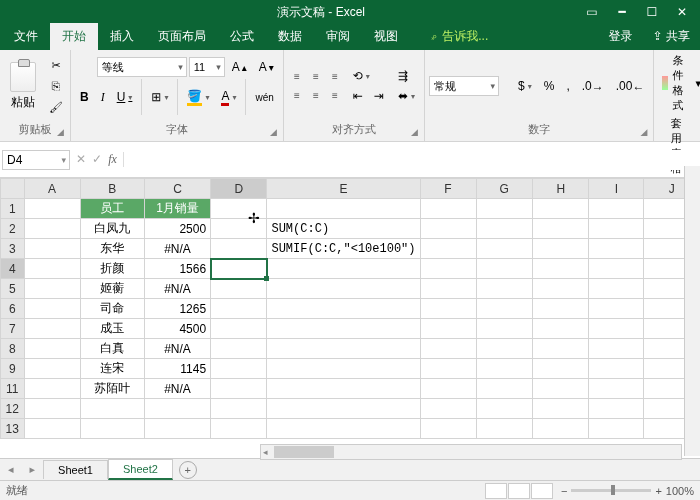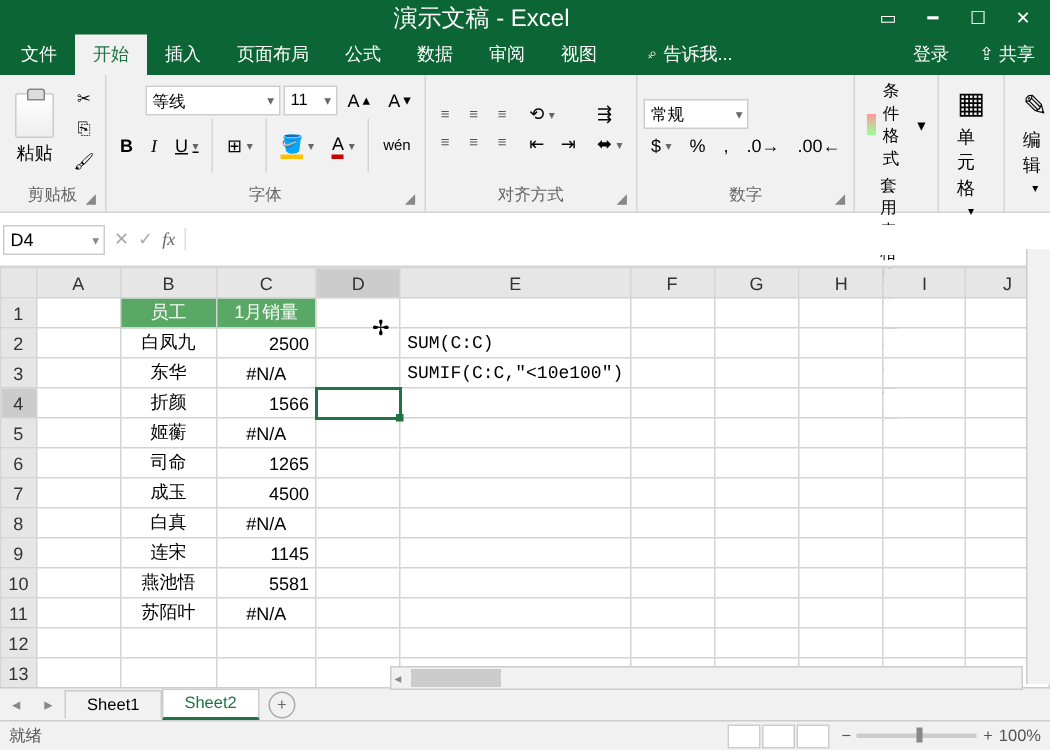--- a/index.html
+++ b/index.html
@@ -1,24 +1,24 @@
 <!DOCTYPE html>
 <html><head>
 <meta charset="utf-8">
 <style>
 * { margin: 0; padding: 0; box-sizing: border-box; font-family: "Microsoft YaHei", SimSun, sans-serif; }
 body { background: #fff; width: 700px; height: 500px; overflow: hidden; font-size: 12px; }
 .titlebar { background: #0c6535; height: 24px; display: flex; align-items: center; color: #fff; padding: 0 4px; }
-.titlebar .title { flex: 1; text-align: center; font-size: 16px; }
+.titlebar .title { flex: 1; text-align: center; font-size: 12px; }
 .titlebar .winbtns { display: flex; gap: 2px; }
 .titlebar .winbtn { width: 28px; height: 20px; display: flex; align-items: center; justify-content: center; cursor: pointer; }
 .tabs { background: #0c6535; height: 26px; display: flex; align-items: flex-end; color: #fff; padding-left: 2px; }
 .tab { padding: 5px 12px; font-size: 12px; cursor: pointer; }
 .tab.active { background: #f1f1f1; color: #217346; }
-.tab.tell { color: #ffffff; margin-left: 8px; display: flex; align-items: center; gap: 4px; }
+.tab.tell { color: #bef264; margin-left: 8px; display: flex; align-items: center; gap: 4px; }
 .tab.tell::before { content: "♀"; transform: rotate(45deg); display: inline-block; font-size: 11px; }
 .tabs .spacer { flex: 1; }
 .tab.right { padding: 5px 10px; }
 .ribbon { background: #f1f1f1; height: 92px; border-bottom: 1px solid #d4d4d4; display: flex; }
 .rgroup { border-right: 1px solid #d4d4d4; display: flex; flex-direction: column; padding: 2px 4px; }
 .rgroup .controls { flex: 1; display: flex; align-items: center; gap: 2px; }
 .rgroup .label { text-align: center; font-size: 11px; color: #666; padding: 2px 0; position: relative; }
 .rgroup .label .launcher { position: absolute; right: 2px; bottom: 2px; font-size: 9px; color: #888; cursor: pointer; }
 .clip-col { display: flex; flex-direction: column; align-items: center; gap: 2px; padding: 2px 6px; }
 .clip-icon { width: 26px; height: 30px; border: 1px solid #ccc; border-radius: 2px; background: linear-gradient(#fff,#eee); position: relative; }
@@ -30,21 +30,21 @@
 .sel { background: #fff; border: 1px solid #ccc; height: 20px; font-size: 11px; padding: 0 14px 0 4px; display: flex; align-items: center; position: relative; cursor: pointer; }
 .sel::after { content: "▾"; position: absolute; right: 3px; font-size: 9px; color: #666; }
 .btn { padding: 2px 5px; cursor: pointer; display: flex; align-items: center; gap: 2px; font-size: 12px; }
 .btn.drop::after { content: "▾"; font-size: 8px; color: #666; margin-left: 1px; }
 .btn.bold { font-weight: bold; }
 .btn.italic { font-style: italic; font-family: serif; }
 .btn.under { text-decoration: underline; }
 .vsep { width: 1px; height: 36px; background: #d4d4d4; margin: 0 2px; }
 .align-grid { display: grid; grid-template-columns: repeat(3, 18px); gap: 1px; }
 .align-grid .btn { padding: 2px; width: 18px; height: 18px; justify-content: center; font-size: 10px; color: #555; }
-.fmt-col { display: flex; flex-direction: column; gap: 2px; }
+.fmt-col { display: flex; gap: 14px; }
 .fmt-row { display: flex; gap: 2px; }
 .bigbtn { display: flex; flex-direction: column; align-items: center; justify-content: center; padding: 4px 8px; cursor: pointer; gap: 2px; }
 .bigbtn .ic { font-size: 20px; }
 .cf-row { display: flex; align-items: center; gap: 4px; font-size: 11px; padding: 1px 4px; cursor: pointer; }
 .cf-ic { width: 14px; height: 14px; }
 .namebox-row { height: 36px; display: flex; align-items: center; border-bottom: 1px solid #d4d4d4; background: #fff; }
 .namebox { width: 68px; height: 20px; border: 1px solid #ccc; margin-left: 2px; padding: 0 4px; font-size: 12px; display: flex; align-items: center; position: relative; }
 .namebox::after { content: "▾"; position: absolute; right: 3px; font-size: 9px; color: #888; }
 .fxbtns { display: flex; padding: 0 6px; color: #aaa; font-size: 12px; gap: 6px; }
 .fx { font-style: italic; font-family: serif; color: #666; padding-right: 6px; border-right: 1px solid #ddd; }
@@ -368,33 +368,20 @@
           <td class="" style="text-align: right;">1145</td>
           <td></td>
           <td></td>
           <td></td>
           <td></td>
           <td></td>
           <td></td>
           <td></td>
         </tr>
         <tr>
-          <th class="row">10</th>
-          <td></td>
-          <td class="txt">燕池悟</td>
-          <td class="" style="text-align: right;">5581</td>
-          <td></td>
-          <td></td>
-          <td></td>
-          <td></td>
-          <td></td>
-          <td></td>
-          <td></td>
-        </tr>
-        <tr>
           <th class="row">11</th>
           <td></td>
           <td class="txt">苏陌叶</td>
           <td class="txt">#N/A</td>
           <td></td>
           <td></td>
           <td></td>
           <td></td>
           <td></td>
           <td></td>

